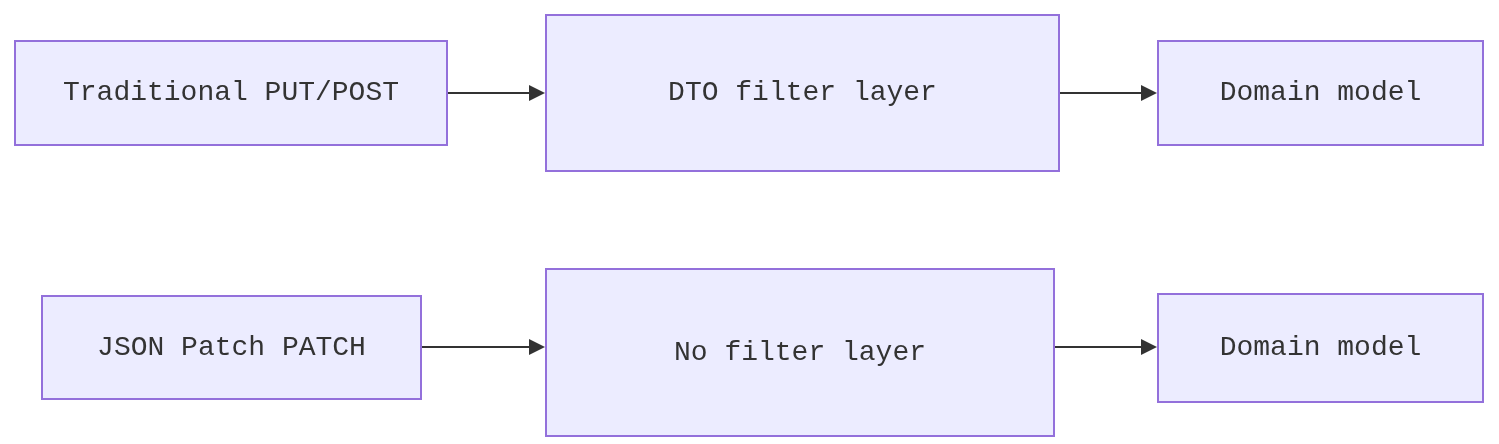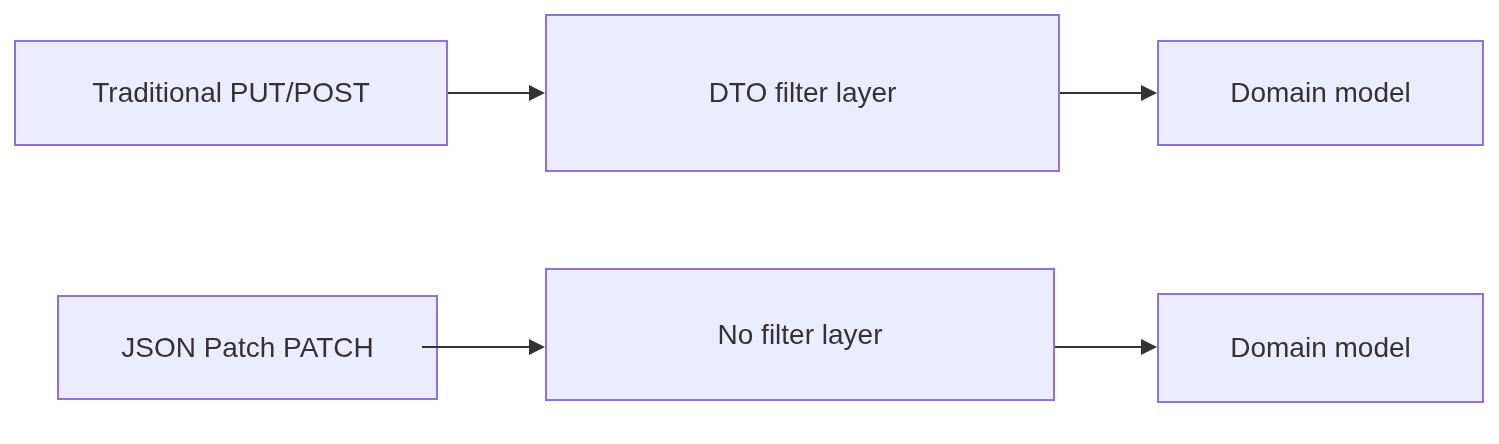--- a/index.html
+++ b/index.html
@@ -7,21 +7,21 @@
     --node-border:#9370DB;
     --text-color:#333333;
     --arrow-color:#333333;
     --bg:#ffffff;
   }
   html,body{margin:0;padding:0;background:var(--bg);}
   .canvas{
     position:relative;
     width:1499px;height:444px;
     background:var(--bg);
-    font-family:Liberation Sans, sans-serif;
+    font-family:Liberation Mono, monospace;
     overflow:hidden;
   }
   .node{
     position:absolute;
     background:var(--node-fill);
     border:2px solid var(--node-border);
     box-sizing:border-box;
     display:flex;
     flex-direction:column;
     align-items:center;
@@ -45,23 +45,23 @@
     border-top:8px solid transparent;
     border-bottom:8px solid transparent;
   }
   
   #n-a1{left:14px; top:40px; width:434px; height:106px;}
   #ar-1{left:448px; top:85px; width:97px;}
   #n-b1{left:545px; top:14px; width:515px; height:158px;}
   #ar-2{left:1060px;top:85px; width:97px;}
   #n-c1{left:1157px;top:40px; width:327px; height:106px;}
   
-  #n-a2{left:41px;  top:295px;width:381px; height:105px;margin-left:16px;}
+  #n-a2{left:41px;  top:295px;width:381px; height:105px;}
   #ar-3{left:422px; top:339px;width:123px;}
-  #n-b2{left:545px; top:268px;width:510px; height:133px;}
+  #n-b2{left:545px; top:268px;width:510px; height:169px;}
   #ar-4{left:1055px;top:339px;width:102px;}
   #n-c2{left:1157px;top:293px;width:327px; height:110px;}
 </style>
 </head>
 <body>
 
 <div class="canvas">
 
   <div class="node" id="n-a1">
     <span class="node-label">Traditional PUT/POST</span>

